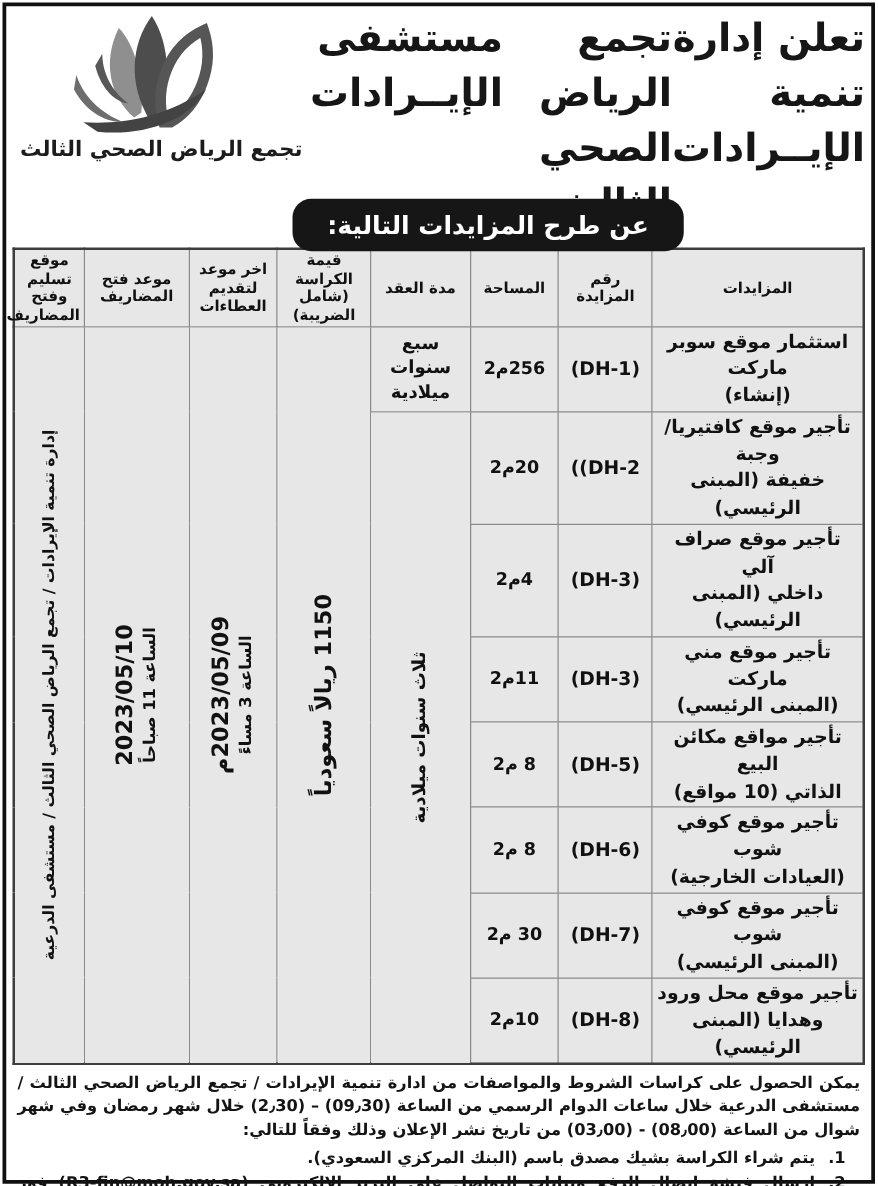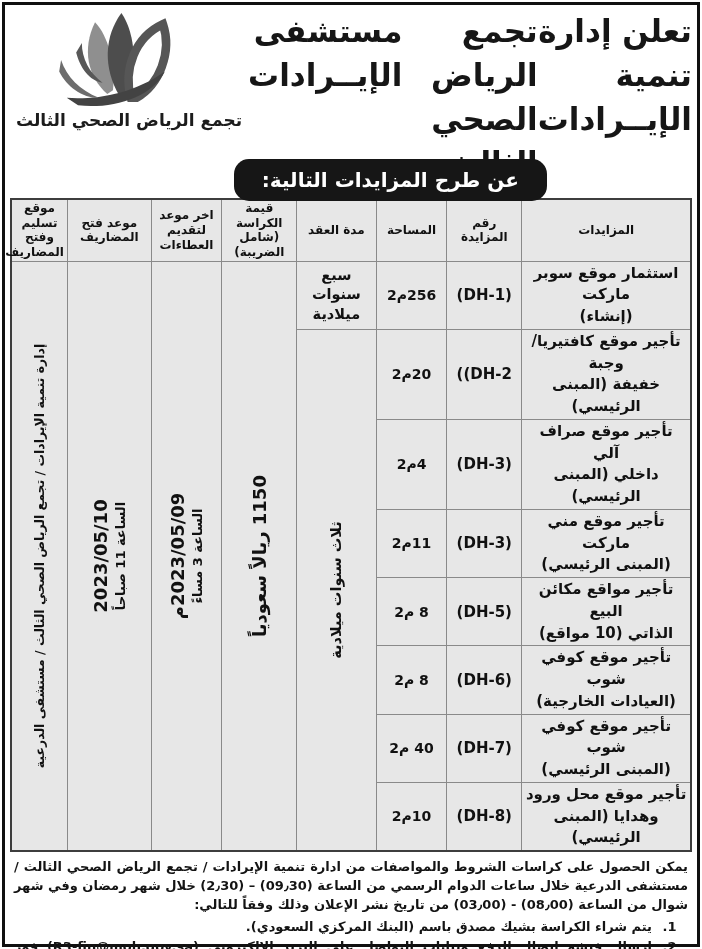--- a/index.html
+++ b/index.html
@@ -182,21 +182,21 @@
       <tr class="r">
         <td class="name">تأجير موقع كوفي شوب
 (العيادات الخارجية)</td>
         <td class="num">(DH-6)</td>
         <td class="area">8 م2</td>
       </tr>
       <tr class="r">
         <td class="name">تأجير موقع كوفي شوب
 (المبنى الرئيسي)</td>
         <td class="num">(DH-7)</td>
-        <td class="area">40 م2</td>
+        <td class="area">30 م2</td>
       </tr>
       <tr class="r">
         <td class="name">تأجير موقع محل ورود
 وهدايا (المبنى الرئيسي)</td>
         <td class="num">(DH-8)</td>
         <td class="area">10م2</td>
       </tr>
     </tbody>
   </table>
 

